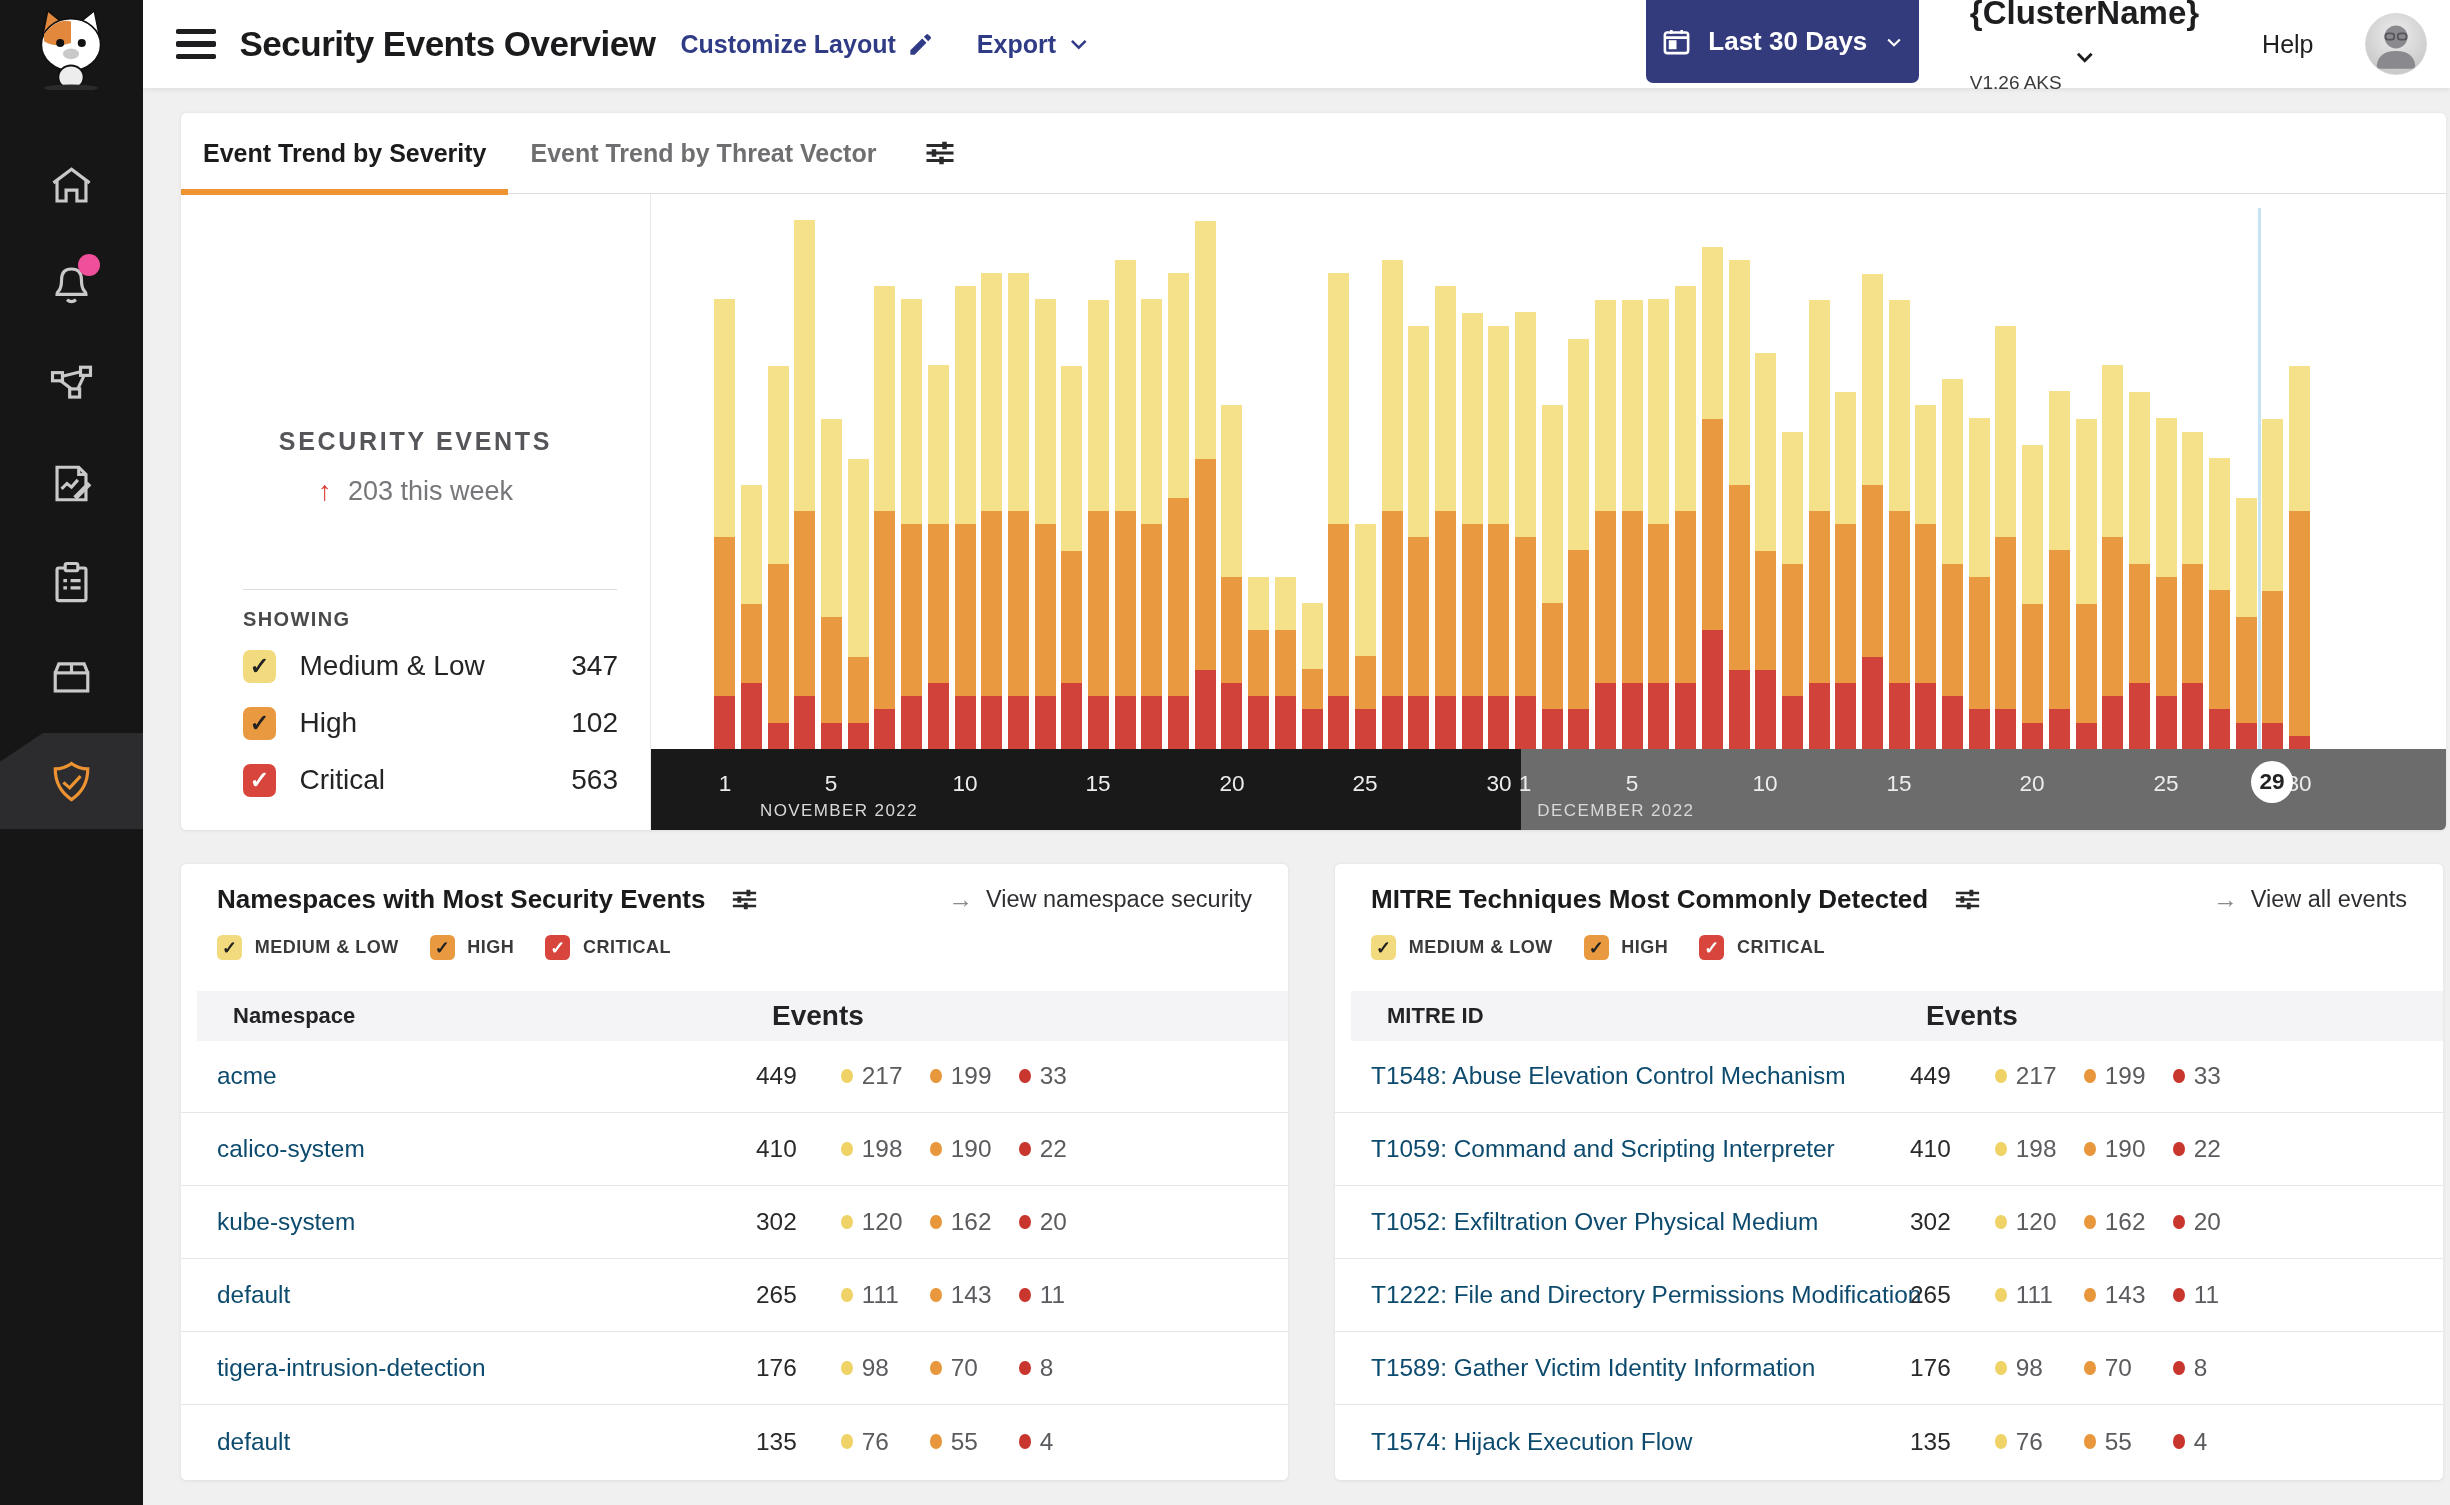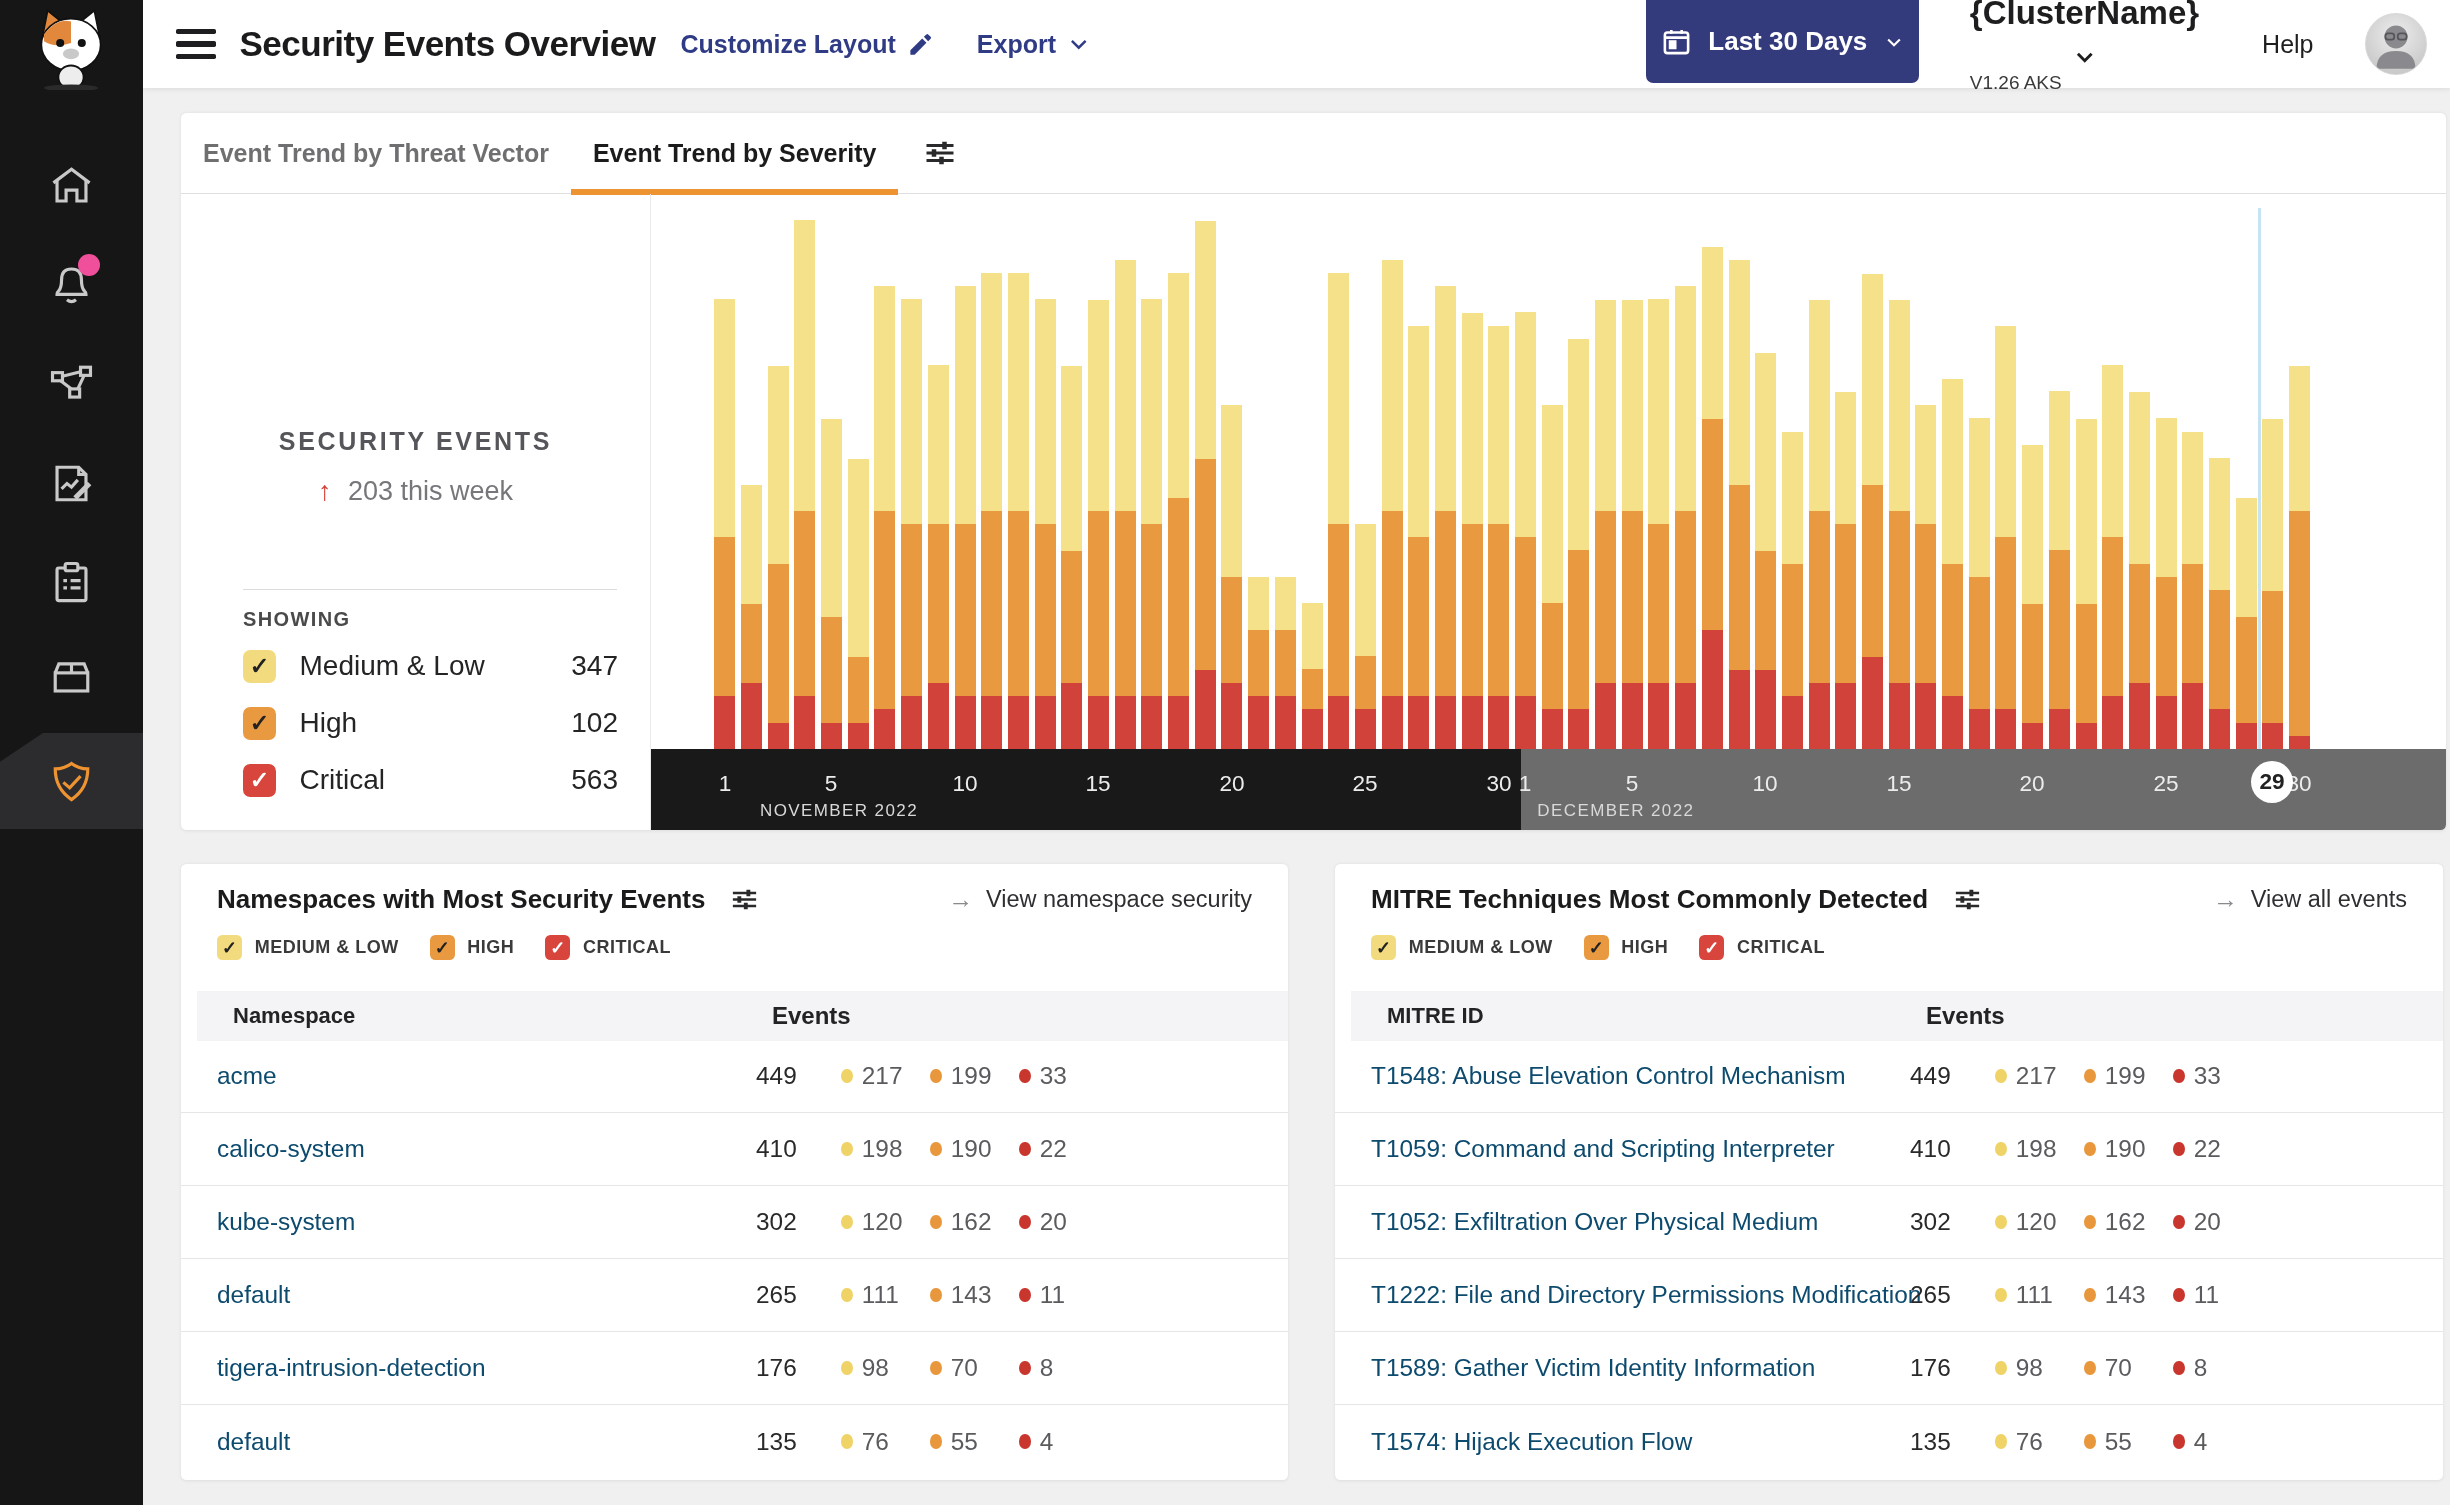--- a/index.html
+++ b/index.html
@@ -73,21 +73,21 @@
   .card-head { position:absolute; left:36px; right:36px; top:20px; display:flex; align-items:center; }
   .card-title { font-size:26px; font-weight:bold; color:#1B1B1D; }
   .view-link { margin-left:auto; font-size:23.5px; color:#2F2F33; cursor:pointer; display:flex; align-items:center; gap:12.7px; }
   .view-arrow { color:#8A8A8E; font-size:25px; }
   .chip-row { position:absolute; left:36px; top:71px; display:flex; align-items:center; gap:31px; }
   .chip { display:flex; align-items:center; gap:12.7px; cursor:pointer; }
   .chip-box { width:25px; height:25px; border-radius:5.4px; display:flex; align-items:center; justify-content:center; font-size:18px; font-weight:bold; }
   .chip-label { font-size:18px; font-weight:bold; letter-spacing:0.5px; color:#3A3A3C; }
   .thead { position:absolute; left:16px; right:0; top:127px; height:50px; background:#F4F4F6; display:flex; align-items:center; }
   .th-name { margin-left:36px; font-size:22px; font-weight:bold; color:#232326; }
-  .th-events { position:absolute; left:575px; font-size:24px; font-weight:bold; color:#232326; }
+  .th-events { position:absolute; left:575px; font-size:28px; font-weight:bold; color:#232326; }
   .tbody { position:absolute; left:0; right:0; top:176px; bottom:0; }
   .trow { position:relative; height:73px; border-bottom:0.9px solid #E6E6E8; }
   .trow:last-child { border-bottom:none; }
   .trow a { position:absolute; left:36px; top:50%; transform:translateY(-50%); font-size:24.4px; color:#0c4a6e; text-decoration:none; cursor:pointer; white-space:nowrap; }
   .tot { position:absolute; left:575px; top:50%; transform:translateY(-50%); font-size:24.4px; color:#29292C; }
   .pair { position:absolute; top:50%; transform:translateY(-50%); display:flex; align-items:center; gap:9px; font-size:24.4px; color:#5B5B5F; }
   .dot { width:11.8px; height:14.5px; border-radius:50%; }
 </style>
 </head>
 <body>
@@ -224,22 +224,22 @@
         <circle cx="34" cy="26" r="13" fill="#8A8A8E"></circle>
         <path d="M12 62 Q12 42 34 42 Q56 42 56 62 Z" fill="#8A8A8E"></path>
         <rect x="22" y="22" width="10" height="7" rx="3" fill="none" stroke="#55555A" stroke-width="2"></rect>
         <rect x="36" y="22" width="10" height="7" rx="3" fill="none" stroke="#55555A" stroke-width="2"></rect>
       </svg>
     </div>
   </header>
 
   <section class="card" id="trend-panel">
     <div class="tabs-row">
+      <div class="tab active">Event Trend by Severity</div>
       <div class="tab">Event Trend by Threat Vector</div>
-      <div class="tab active">Event Trend by Severity</div>
       <div class="sliders-btn">
         <svg width="36" height="36" viewBox="0 0 24 24" fill="none" stroke="#2A2A2C" stroke-width="2">
           <path d="M3 7 H21 M3 12 H21 M3 17 H21"></path>
             <path d="M15 4.5 V9.5 M8 9.5 V14.5 M13 14.5 V19.5" stroke-width="3"></path>
         </svg>
       </div>
     </div>
 
     <div id="stats">
       <div class="big-label">SECURITY EVENTS</div>

